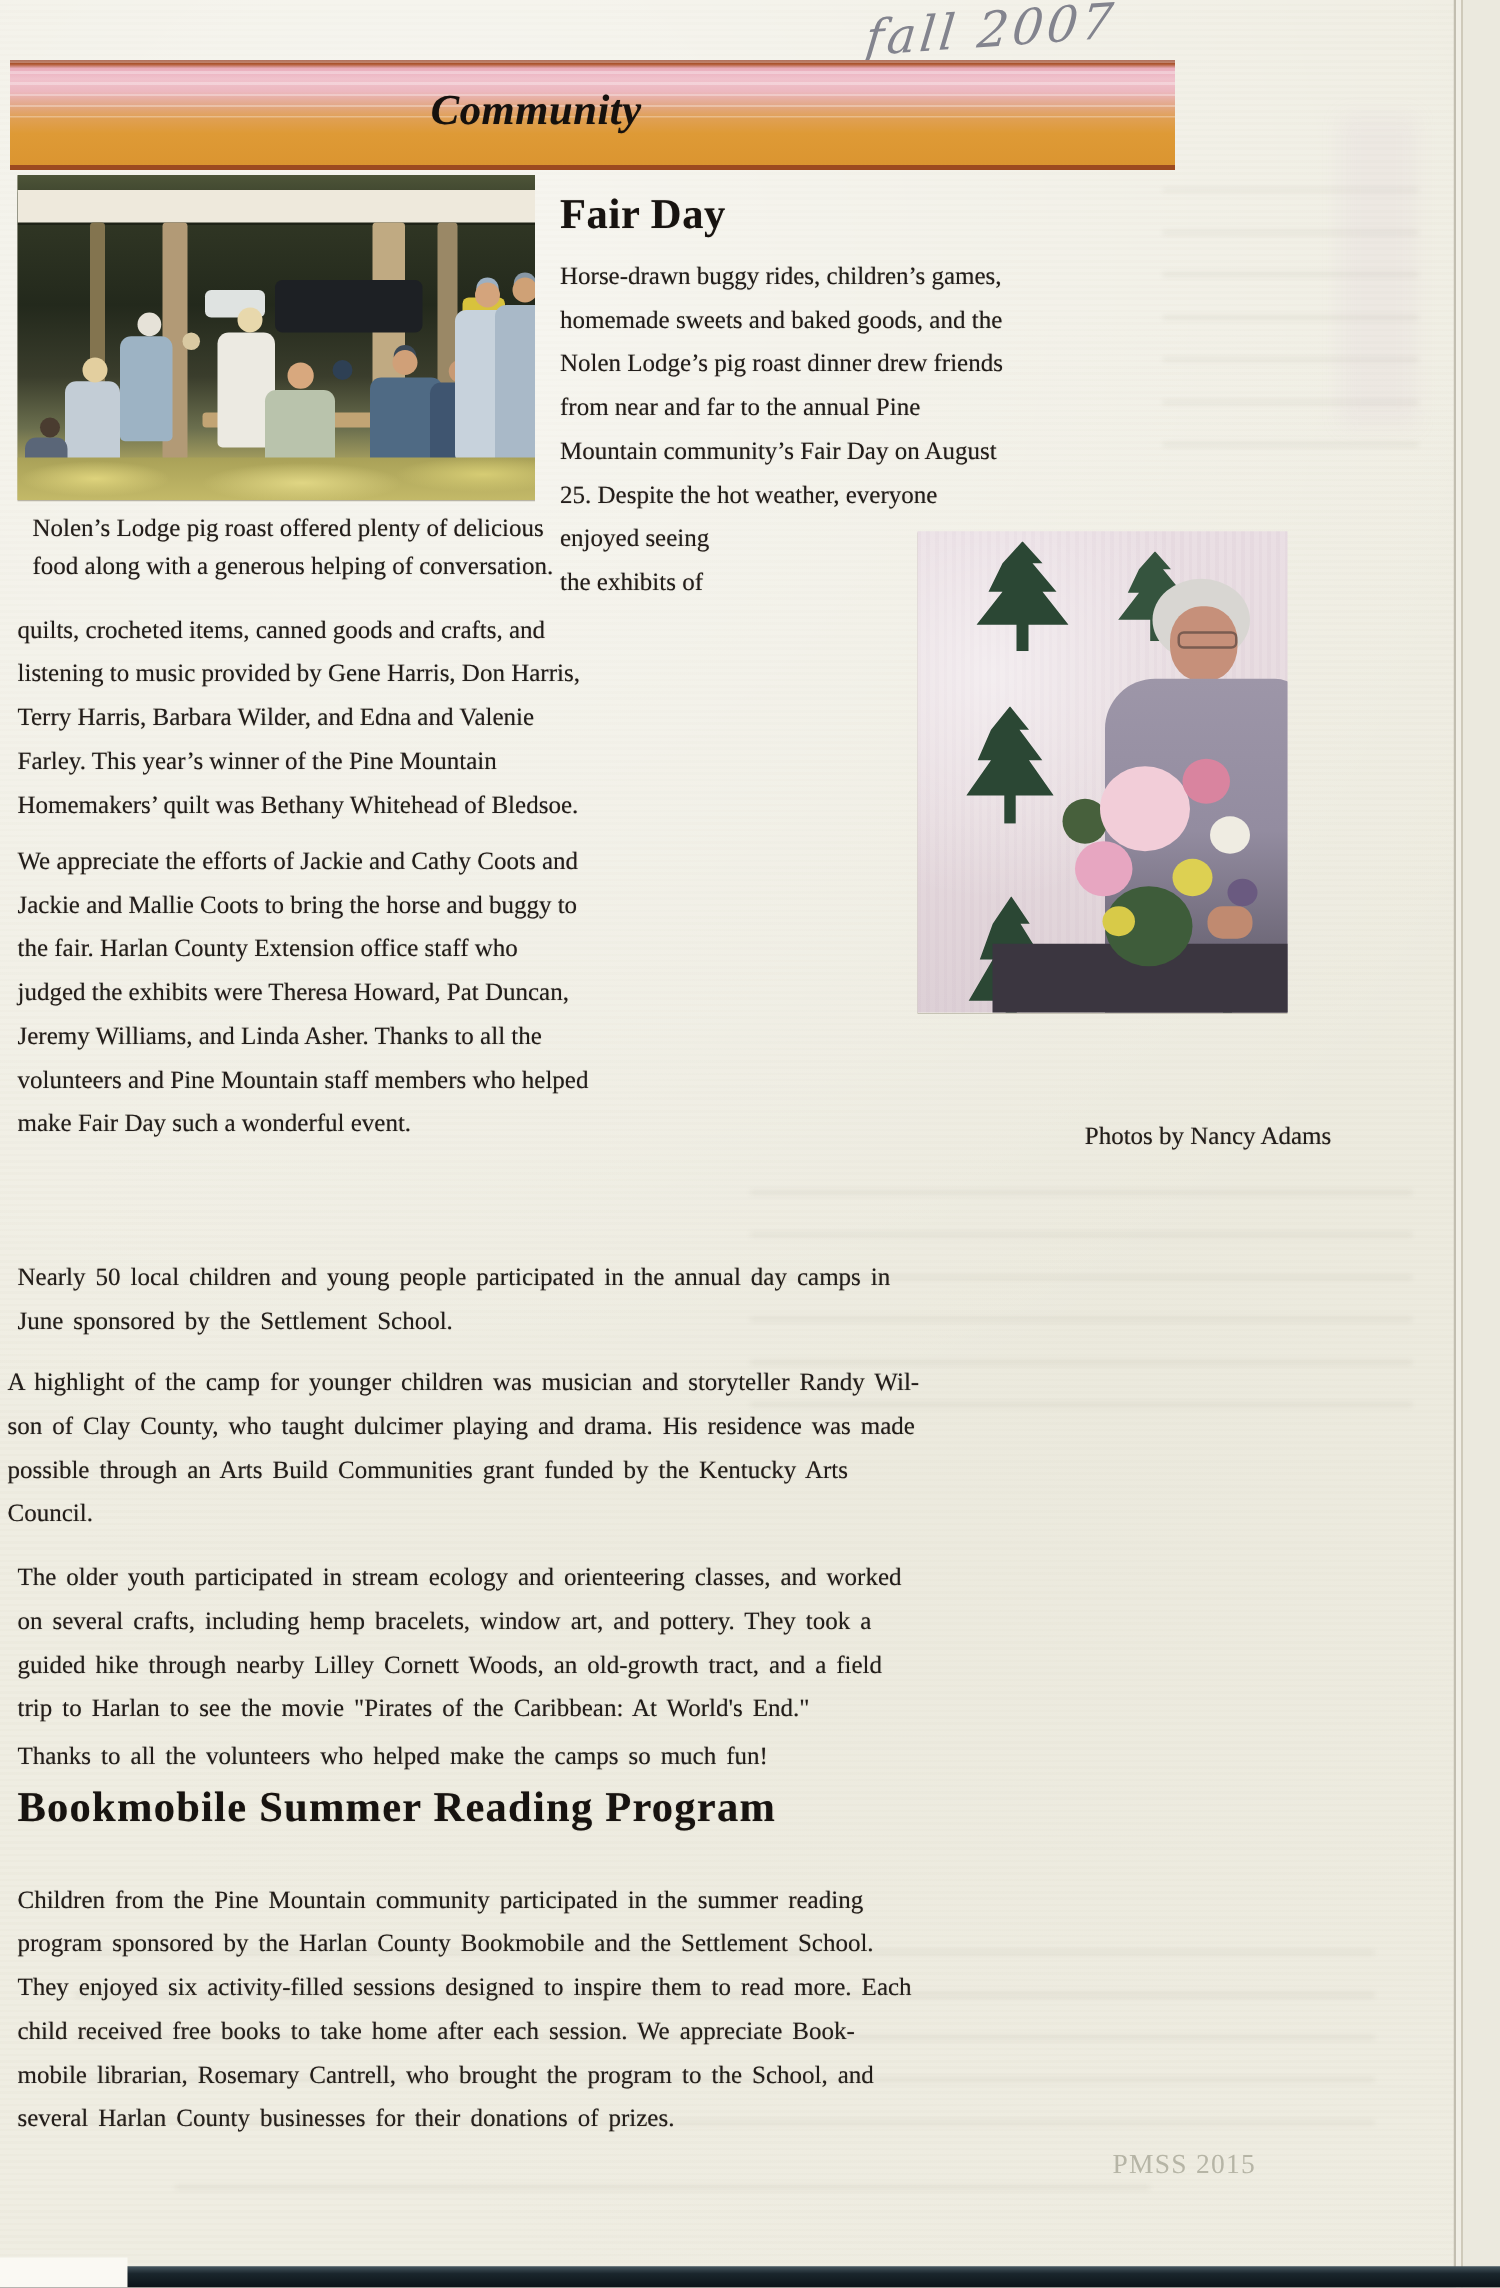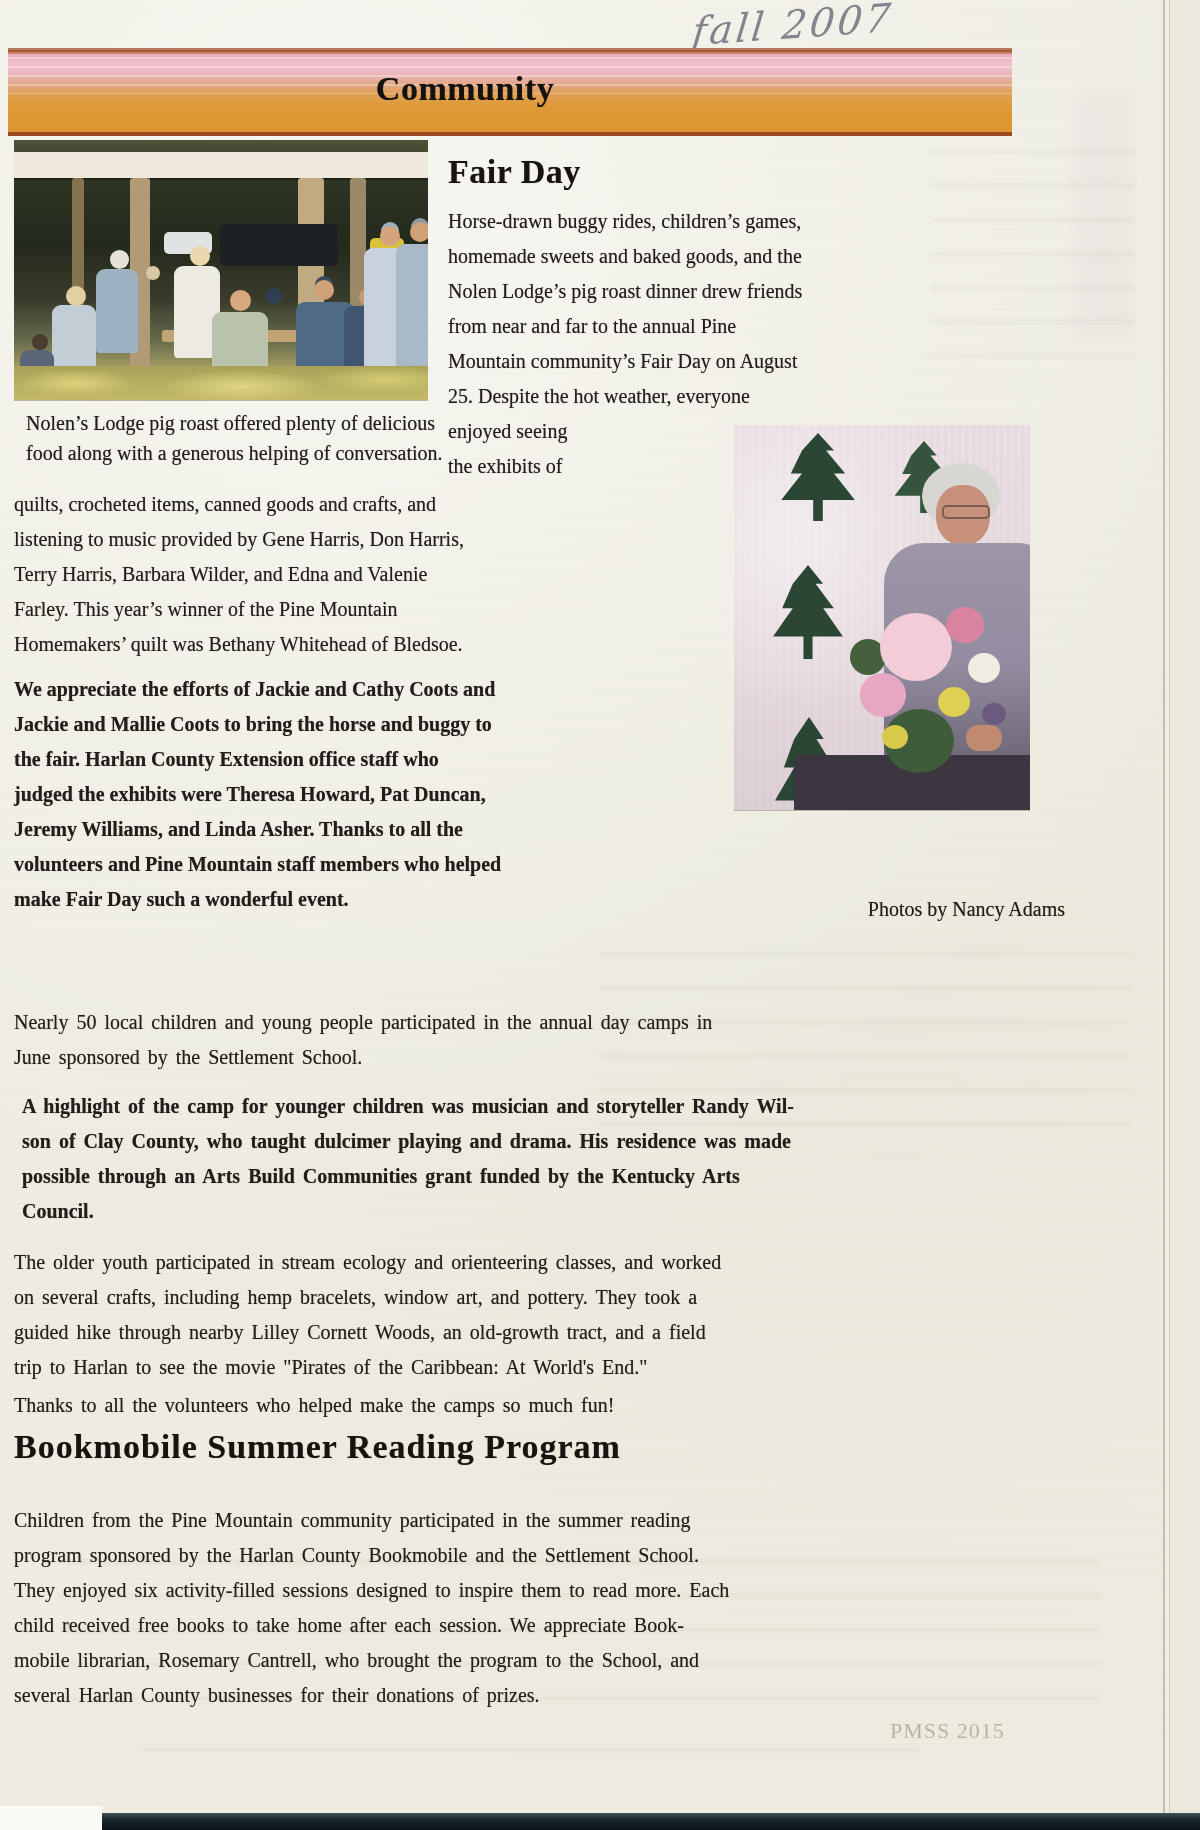--- a/index.html
+++ b/index.html
@@ -14,27 +14,28 @@
   }
   .txt{ text-shadow:0 0 .7px rgba(46,34,24,.55); }
   
   .handwriting{
     position:absolute; left:692px; top:0px; width:260px;
     font-family:"DejaVu Serif", serif; font-style:italic;
     font-size:39px; color:#83848e; transform:rotate(-4deg) skewX(-10deg);
     letter-spacing:3px;
   }
   .banner{
-    position:absolute; left:8px; top:48px; width:1004px; height:84px;
+    position:absolute; left:8px; top:48px; width:932px; height:84px;
     background:linear-gradient(180deg,
       #8e3418 0%, #b05a34 4%,
       #e9aebc 8%, #f0c2cc 18%, #ecb8bf 30%,
       #e3a98c 42%, #e0a055 55%,
       #de9a36 70%, #db9530 100%);
     border-bottom:4px solid #9c4a20;
+    font-style:italic;
   }
   .banner::after{ content:""; position:absolute; inset:0 0 45% 0;
     background:repeating-linear-gradient(180deg, rgba(255,255,255,.30) 0 2px, transparent 2px 9px);
   }
   .banner-title{
     position:relative; z-index:2; text-align:center; line-height:82px;
     transform:translateX(-45px);
     font-size:34px; font-weight:bold; color:#15110e; letter-spacing:.5px;
   }
   
@@ -114,28 +115,28 @@
   .bq-wh  {left:234px;top:228px;width:32px;height:30px;background:#efece2;}
   .bq-pu  {left:248px;top:278px;width:24px;height:22px;background:#6a5a80;}
   .fe-hand{ position:absolute; left:232px; top:300px; width:36px; height:26px; border-radius:12px; background:#c08a70;}
   
   .para{ position:absolute; white-space:pre-line; font-size:20px; line-height:35px; }
   .caption{ position:absolute; white-space:pre-line; font-size:20px; line-height:30px; }
   .heading{ position:absolute; font-weight:bold; font-size:34px; color:#171310; letter-spacing:1px; margin:0;}
   .h-fairday{ left:448px; top:153px; letter-spacing:.5px;}
   .p-fd1{ left:448px; top:204px; width:480px;}
   .p-fd2{ left:14px;  top:487px; width:715px;}
-  .p-fd3{ left:14px;  top:672px; width:715px;font-weight:bold;}
+  .p-fd3{ left:14px;  top:672px; width:715px;}
   .cap1{ left:26px; top:408px; width:420px;}
   .cap2{ left:745px; top:816px; width:320px; line-height:29px;}
   .credit{ position:absolute; left:745px; top:898px; width:320px; text-align:right; font-size:20px;}
   .h-summer{ left:14px; top:936px;}
   .wide{ width:1130px; word-spacing:3px;margin-top:19px;}
   .p-s1{ left:14px; top:986px;}
-  .p-s2{ left:22px; top:1070px;font-weight:bold;}
+  .p-s2{ left:6px; top:1070px;}
   .p-s3{ left:14px; top:1226px;}
   .p-s4{ left:14px; top:1369px;}
   .h-book{ left:14px; top:1428px;}
   .p-b1{ left:14px; top:1484px;}
   .watermark{ position:absolute; left:890px; top:1718px; font-size:22px; color:#b6b5a6; letter-spacing:1px;}
   
   .ghost{ position:absolute; pointer-events:none; opacity:.55; filter:blur(2px);
     background:repeating-linear-gradient(180deg, rgba(118,114,94,.14) 0 4px, transparent 4px 34px);}
   .g1{ left:930px; top:150px; width:205px; height:210px;}
   .g2{ left:600px; top:952px; width:530px; height:200px;}

